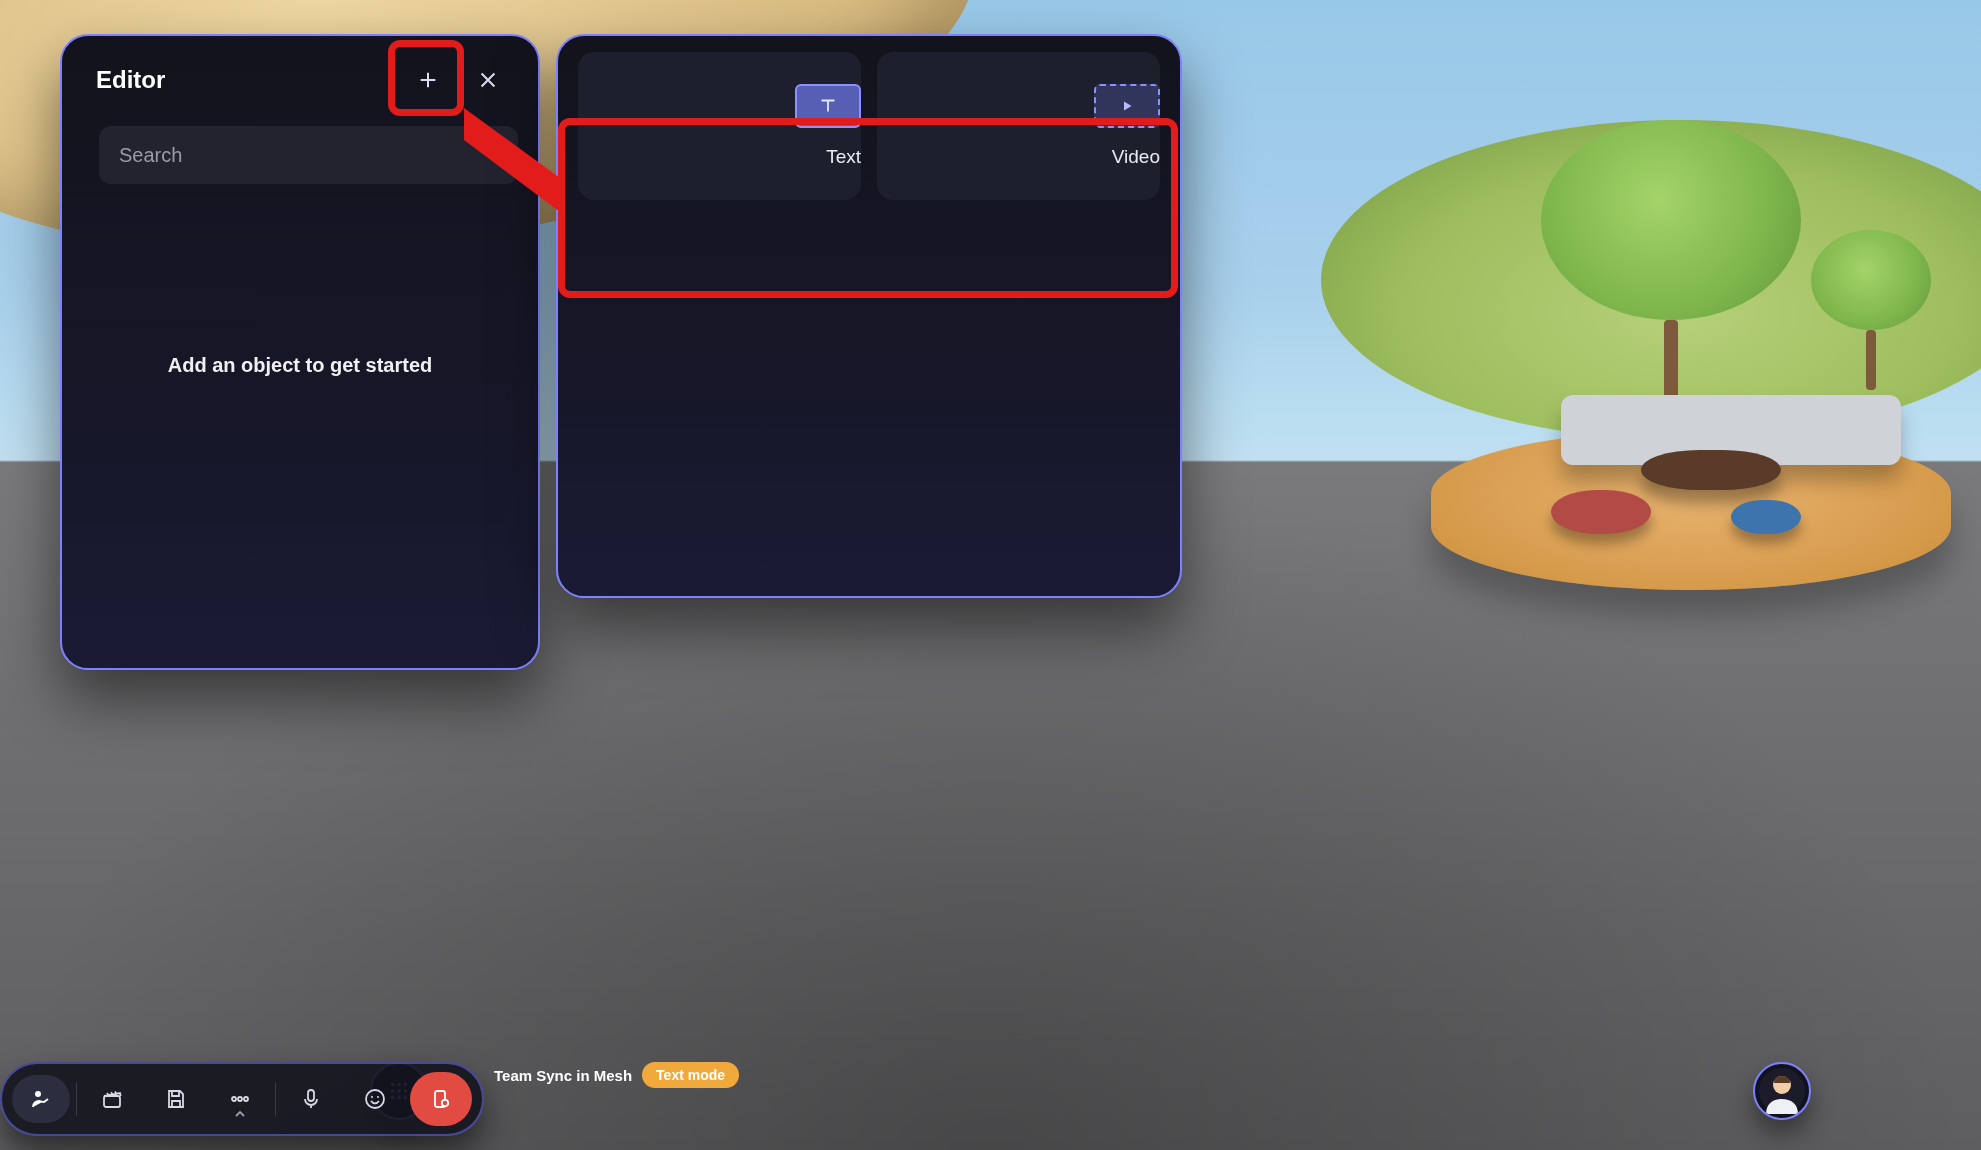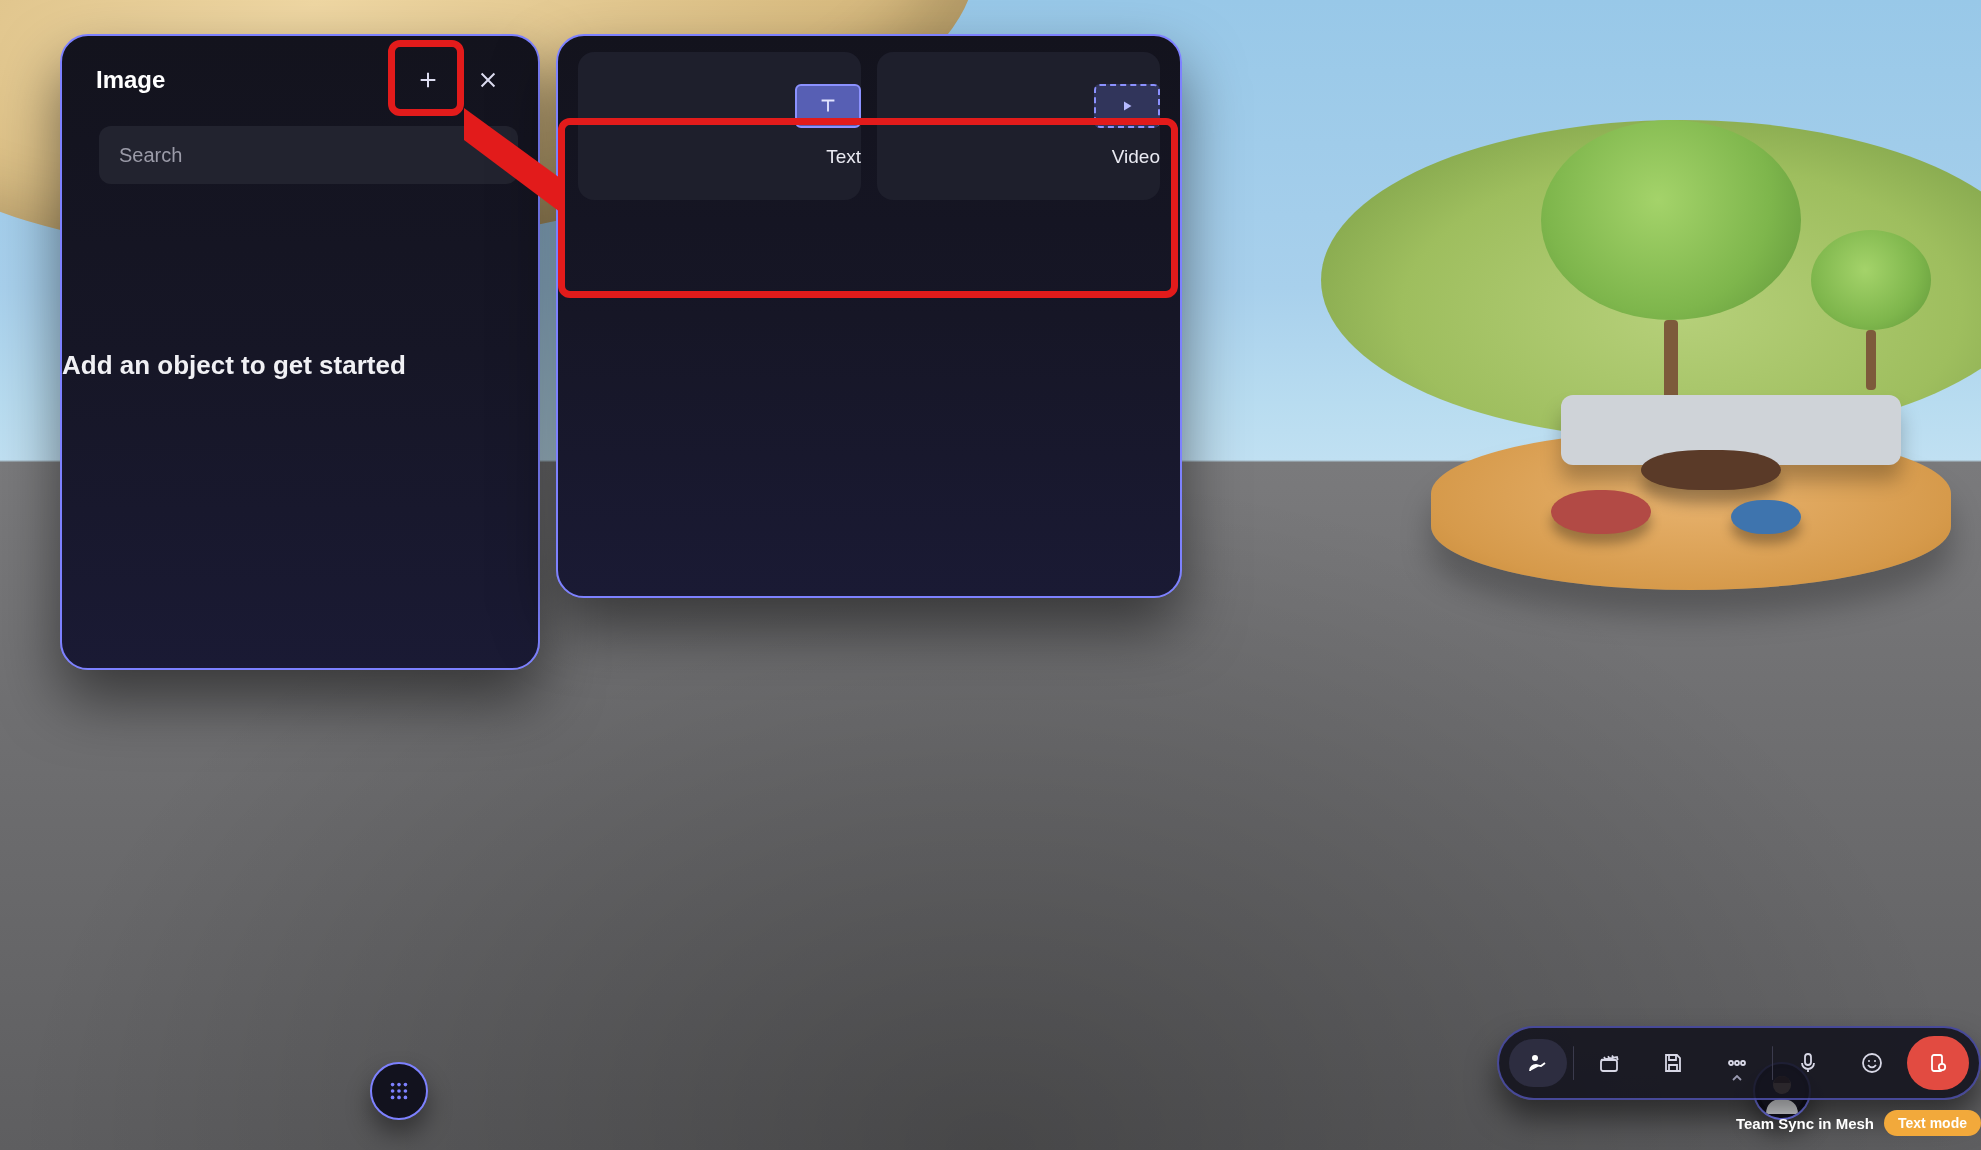--- a/index.html
+++ b/index.html
@@ -99,21 +99,21 @@
   
   #editor-panel { left: 60px; top: 34px; width: 480px; height: 636px; }
   .search-box {
     margin: 14px 20px 0 37px; height: 58px;
     background:#22232f; border-radius: 12px;
     display:flex; align-items:center; padding:0 20px;
     color:#9b9ba8; font-size:20px;
   }
   .editor-empty {
     position:absolute; left:0; right:0; top:52%; transform:translateY(-50%);
-    font-size:26px; font-weight:600; color:#f0f0f4;
+    text-align:center; font-size:20px; font-weight:600; color:#f0f0f4;
   }
 
   
   #catalog-panel { left: 556px; top: 34px; width: 626px; height: 564px; }
   .catalog-grid {
     display:flex; gap:16px; padding: 16px 20px 0 20px;
   }
   .catalog-tile {
     flex:1 1 0; height:148px;
     background:#1e1f2c;
@@ -139,23 +139,22 @@
   }
   #callout-plus { left:388px; top:40px; width:76px; height:76px;}
   #callout-catalog-row { left:558px; top:118px; width:620px; height:180px;}
   .callout-connector {
     position:absolute; z-index:49; pointer-events:none;
   }
 
   
   .hud-wrapper{
     position:absolute; left:0; right:0; bottom:14px;
-    display:flex; flex-direction:column; align-items:flex-end; gap:10px;
+    display:flex; flex-direction:row; align-items:flex-start; gap:10px;
     z-index:30;
-    margin-left:12px;
   }
   .hud-bar {
     display:flex; align-items:center; gap:6px;
     background: rgba(20,20,30,.9);
     border:2px solid #6e72ff88;
     border-radius: 999px;
     padding: 8px 10px;
     box-shadow: 0 18px 30px rgba(0,0,0,.5);
   }
   .hud-btn {
@@ -208,21 +207,21 @@
     </div>
   <div class="platform"></div>
   <div class="sofa"></div>
   <div class="table"></div>
   <div class="pouf1"></div>
   <div class="pouf2"></div>
 </div>
 
 <div id="editor-panel" class="panel">
   <div class="panel-header">
-    <div class="panel-title">Image</div>
+    <div class="panel-title">Editor</div>
     <div class="header-icons">
       <div class="icon-btn">
         <svg viewBox="0 0 24 24">
             <path d="M12 4v16M4 12h16"></path>
           </svg>
       </div>
       <div class="icon-btn">
         <svg viewBox="0 0 24 24">
             <path d="M5 5l14 14M19 5L5 19"></path>
           </svg>

